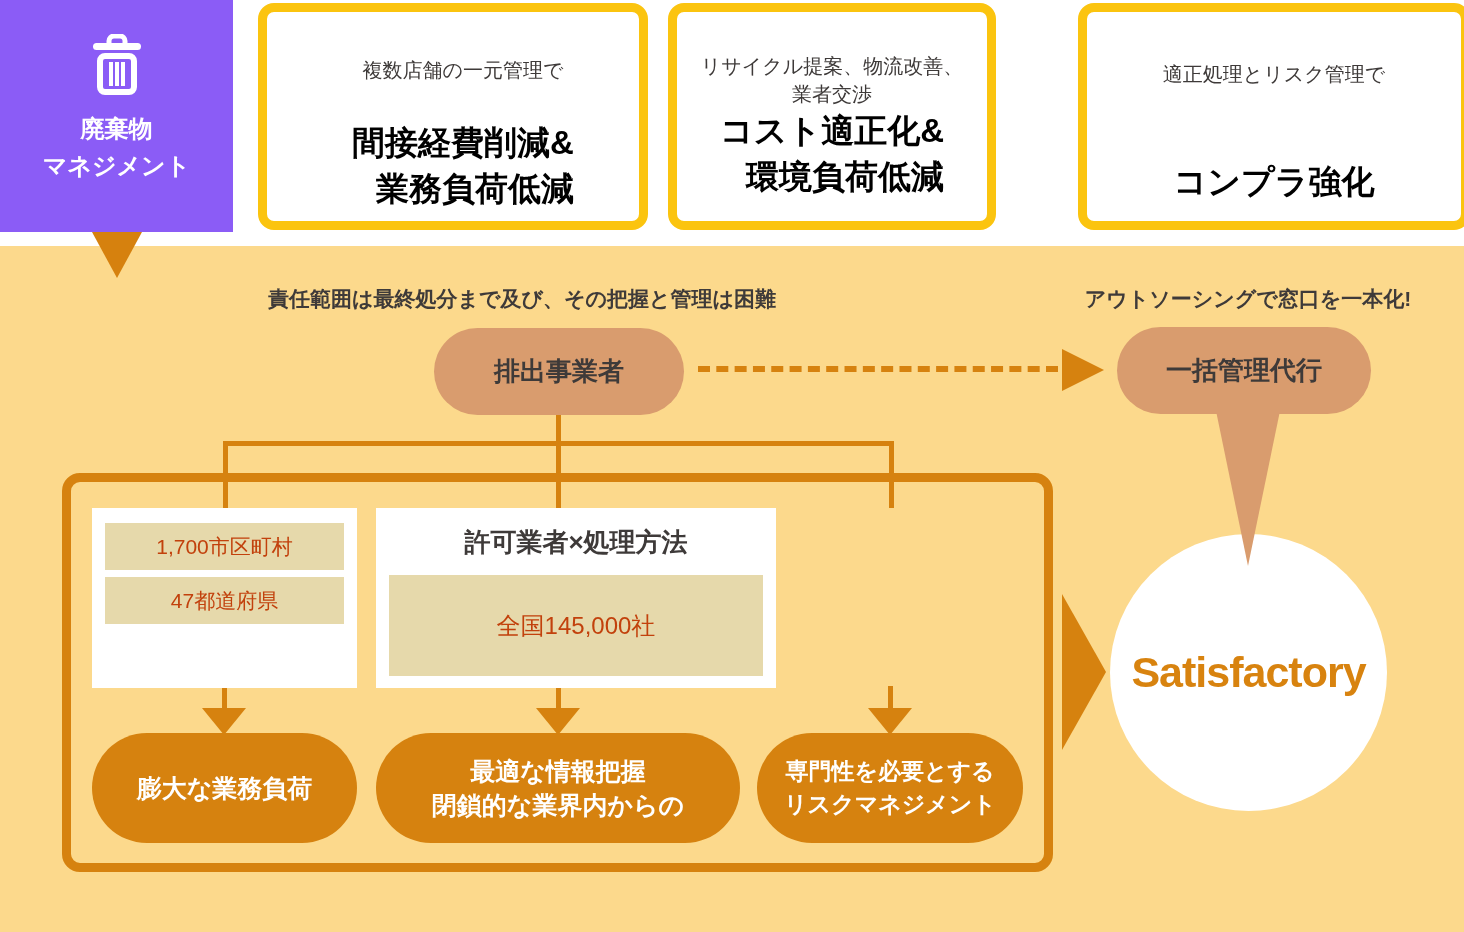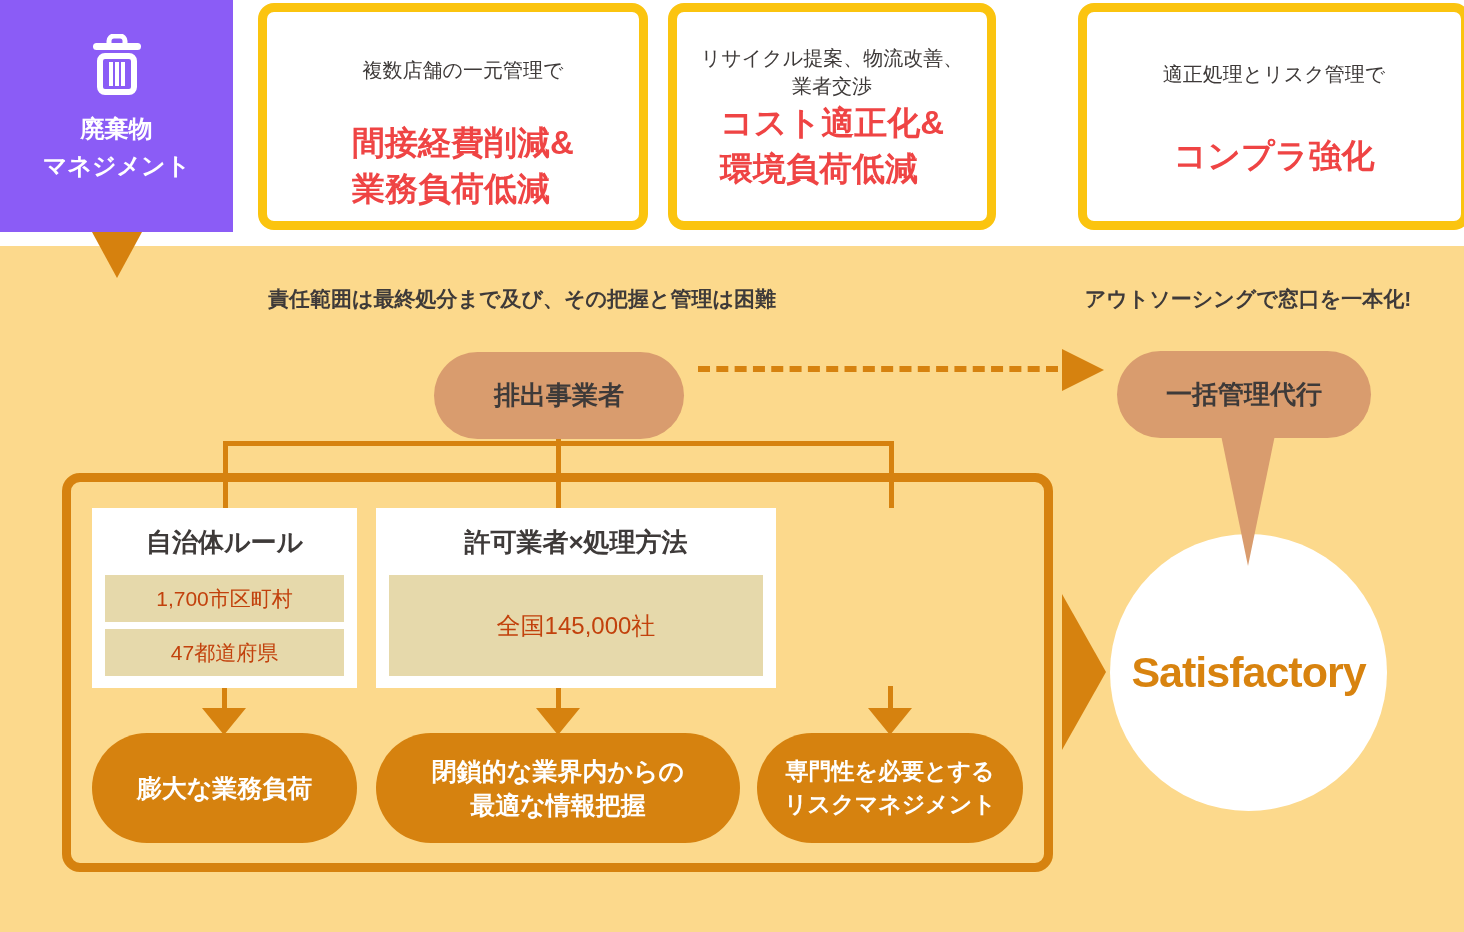--- a/index.html
+++ b/index.html
@@ -16,36 +16,36 @@
     display:flex;flex-direction:column;align-items:center;}
   .trash{margin-top:34px;width:54px;height:62px;}
   .header-label{margin-top:14px;text-align:center;color:#fff;font-weight:700;font-size:24px;line-height:37px;}
   .header-pointer{position:absolute;left:92px;top:232px;width:0;height:0;
     border-left:25px solid transparent;border-right:25px solid transparent;border-top:46px solid #D6810E;}
 
   
   .bcard{position:absolute;top:3px;height:227px;background:#fff;border:9px solid #FBC40F;border-radius:16px;
     box-sizing:border-box;display:flex;flex-direction:column;align-items:center;}
   .bcard .subtitle{font-size:20px;font-weight:500;line-height:28px;color:#3E3A39;text-align:center;}
-  .bcard .headline{font-size:33px;font-weight:700;line-height:46px;color:#ef4444;text-align:left;}
+  .bcard .headline{font-size:33px;font-weight:700;line-height:46px;color:#000000;text-align:right;}
   .bcard1{left:258px;width:390px;padding-top:44px;padding-left:20px;}
   .bcard1 .headline{margin-top:36px;}
-  .bcard2{left:668px;width:328px;padding-top:32px;}
+  .bcard2{left:668px;width:328px;padding-top:40px;}
   .bcard2 .headline{}
   .bcard3{left:1078px;width:392px;padding-top:48px;}
-  .bcard3 .headline{margin-top:45px;}
+  .bcard3 .headline{margin-top:71px;}
 
   
   .caption{position:absolute;font-size:21px;font-weight:700;color:#3E3A39;}
   .caption-left{left:268px;top:285px;}
   .caption-right{left:1060px;top:285px;width:376px;text-align:center;}
 
   
   .tanpill{position:absolute;height:87px;background:#D99C6E;border-radius:44px;
-    display:flex;align-items:center;justify-content:center;font-size:26px;font-weight:700;color:#3E3A39;z-index:4;margin-top:24px;}
+    display:flex;align-items:center;justify-content:center;font-size:26px;font-weight:700;color:#3E3A39;z-index:4;}
   .emitter{left:434px;top:328px;width:250px;}
   .proxy{left:1117px;top:327px;width:254px;}
   .proxy-tail{position:absolute;left:1215px;top:406px;width:0;height:0;z-index:3;
     border-left:33px solid transparent;border-right:33px solid transparent;border-top:160px solid #D99C6E;}
 
   
   .dash-line{position:absolute;left:698px;top:366px;width:360px;height:0;border-top:6px dashed #D6820F;}
   .dash-head{position:absolute;left:1062px;top:349px;width:0;height:0;
     border-left:42px solid #D6820F;border-top:21px solid transparent;border-bottom:21px solid transparent;}
 
@@ -161,21 +161,20 @@
 
   <div class="cline stem-emitter"></div>
   <div class="cline h-branch"></div>
   <div class="cline v-left"></div>
   <div class="cline v-mid"></div>
   <div class="cline v-right"></div>
 
   <div class="challenge-box"></div>
 
   <div class="icard icardA">
-    <div class="ititle">自治体ルール</div>
     <div class="item first">1,700市区町村</div>
     <div class="item">47都道府県</div>
   </div>
 
   <div class="icard icardB">
     <div class="ititle">許可業者×処理方法</div>
     <div class="item first tall">全国145,000社</div>
   </div>
 
 
@@ -183,22 +182,22 @@
   <div class="darrow-tri" style="left:202px;"></div>
   <div class="darrow-stem" style="left:556px;"></div>
   <div class="darrow-tri" style="left:536px;"></div>
   <div class="darrow-stem" style="left:888px;"></div>
   <div class="darrow-tri" style="left:868px;"></div>
 
   <div class="burden burden1">
     <span>膨大な業務負荷</span>
   </div>
   <div class="burden burden2">
+    <span>最適な情報把握</span>
     <span>閉鎖的な業界内からの</span>
-    <span>最適な情報把握</span>
   </div>
   <div class="burden burden3">
     <span>専門性を必要とする</span>
     <span>リスクマネジメント</span>
   </div>
 
   <div class="big-arrow"></div>
   <div class="result-circle">
     <span>Satisfactory</span>
   </div>

